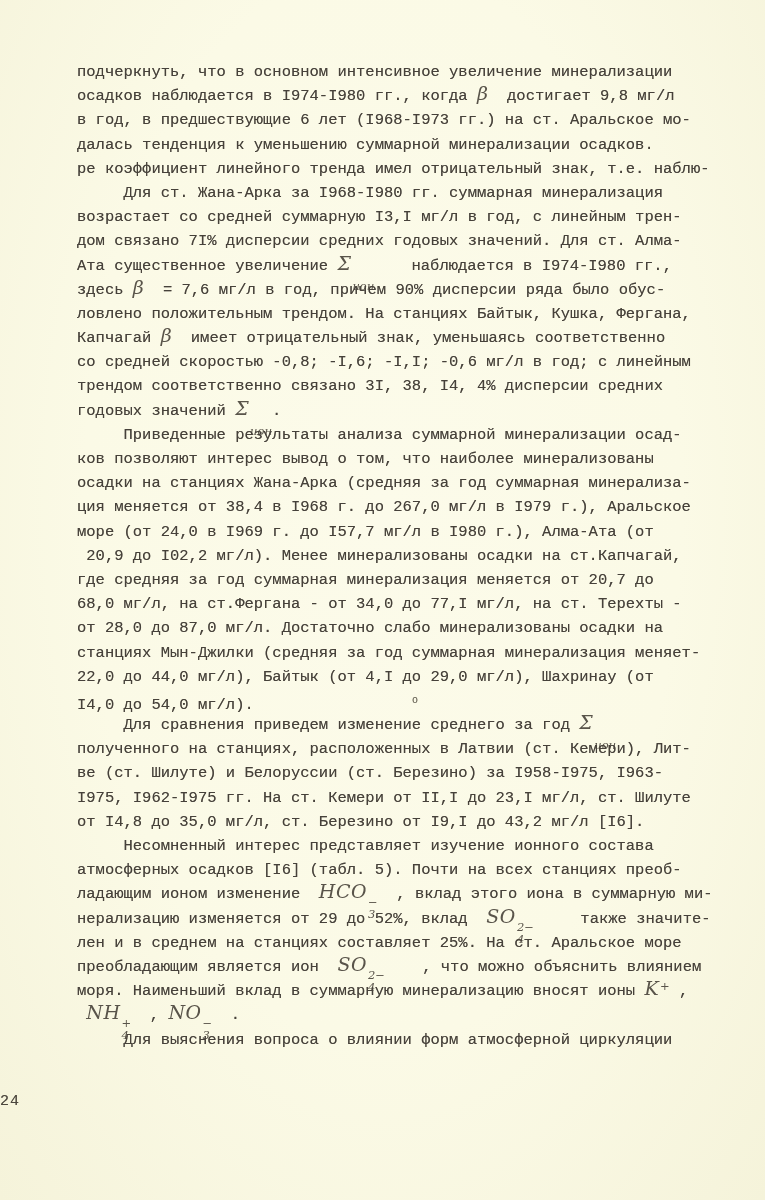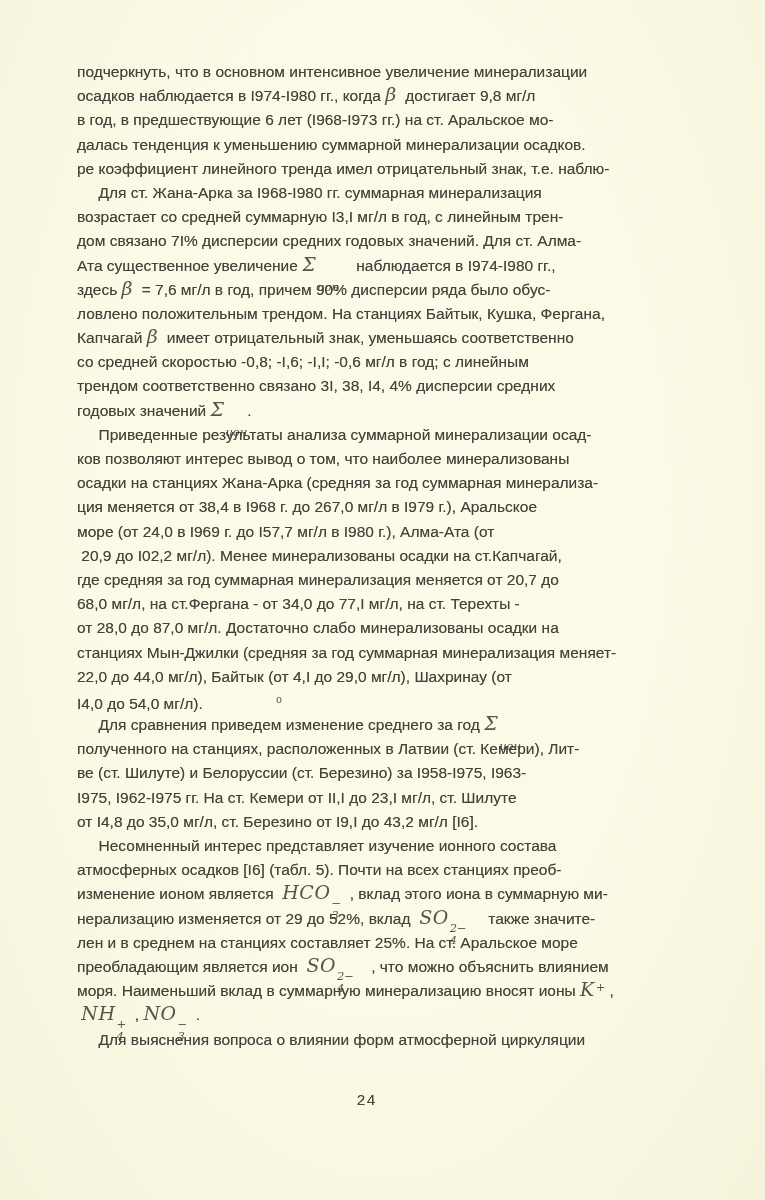--- a/index.html
+++ b/index.html
@@ -28,21 +28,21 @@
   .line {
     white-space: pre;
     height: 24.2px;
     line-height: 24.2px;
     font-size: 15.5px;
     color: #46413a;
     text-shadow: 0 0 0.5px rgba(70, 64, 56, 0.55);
     overflow: visible;
   }
   .tw {
-    font-family: Liberation Sans, sans-serif;
+    font-family: Liberation Mono, monospace;
   }
   
   .formula {
     display: inline-block;
     font-family: "DejaVu Serif", serif;
     font-style: italic;
     font-size: 19px;
     color: #59544a;
     text-shadow: none;
     line-height: 1;
@@ -64,21 +64,20 @@
     font-size: 10px;
     color: rgba(95, 90, 75, 0.75);
     vertical-align: 6px;
     font-family: "Liberation Mono", monospace;
   }
   .page-number {
     position: absolute;
     left: 0;
     top: 1093px;
     width: 733px;
-    text-align: center;
     font-size: 15px;
     color: #4c473e;
     letter-spacing: 1px;
     text-shadow: 0 0 0.5px rgba(70, 64, 56, 0.5);
   }
 </style>
 </head>
 <body>
 
 <div class="page">
@@ -110,21 +109,21 @@
       <div class="line"><span class="tw">станциях Мын-Джилки (средняя за год суммарная минерализация меняет-</span></div>
       <div class="line"><span class="tw">22,0 до 44,0 мг/л), Байтык (от 4,I до 29,0 мг/л), Шахринау (от</span></div>
       <div class="line"><span class="tw">I4,0 до 54,0 мг/л).</span><span class="tw">                 </span><span class="artifact">о</span></div>
       <div class="line"><span class="tw">     Для сравнения приведем изменение среднего за год </span><span class="formula"><span class="fb">Σ</span><span class="stack sub-only"><span class="sup"></span><span class="sub">ион</span></span></span></div>
       <div class="line"><span class="tw">полученного на станциях, расположенных в Латвии (ст. Кемери), Лит-</span></div>
       <div class="line"><span class="tw">ве (ст. Шилуте) и Белоруссии (ст. Березино) за I958-I975, I963-</span></div>
       <div class="line"><span class="tw">I975, I962-I975 гг. На ст. Кемери от II,I до 23,I мг/л, ст. Шилуте</span></div>
       <div class="line"><span class="tw">от I4,8 до 35,0 мг/л, ст. Березино от I9,I до 43,2 мг/л [I6].</span></div>
       <div class="line"><span class="tw">     Несомненный интерес представляет изучение ионного состава</span></div>
       <div class="line"><span class="tw">атмосферных осадков [I6] (табл. 5). Почти на всех станциях преоб-</span></div>
-      <div class="line"><span class="tw">изменение ионом является  </span><span class="formula"><span class="fb">HCO</span><span class="stack"><span class="sup">−</span><span class="sub">3</span></span></span><span class="tw">  , вклад этого иона в суммарную ми-</span></div>
+      <div class="line"><span class="tw">ладающим ионом изменение  </span><span class="formula"><span class="fb">HCO</span><span class="stack"><span class="sup">−</span><span class="sub">3</span></span></span><span class="tw">  , вклад этого иона в суммарную ми-</span></div>
       <div class="line"><span class="tw">нерализацию изменяется от 29 до 52%, вклад  </span><span class="formula"><span class="fb">SO</span><span class="stack"><span class="sup">2−</span><span class="sub">4</span></span></span><span class="tw">     также значите-</span></div>
       <div class="line"><span class="tw">лен и в среднем на станциях составляет 25%. На ст. Аральское море</span></div>
       <div class="line"><span class="tw">преобладающим является ион  </span><span class="formula"><span class="fb">SO</span><span class="stack"><span class="sup">2−</span><span class="sub">4</span></span></span><span class="tw">    , что можно объяснить влиянием</span></div>
       <div class="line"><span class="tw">моря. Наименьший вклад в суммарную минерализацию вносят ионы </span><span class="formula"><span class="fb">K</span><span class="stack sup-only"><span class="sup">+</span><span class="sub"></span></span></span><span class="tw"> ,</span></div>
       <div class="line"><span class="tw"> </span><span class="formula"><span class="fb">NH</span><span class="stack"><span class="sup">+</span><span class="sub">4</span></span></span><span class="tw">  , </span><span class="formula"><span class="fb">NO</span><span class="stack"><span class="sup">−</span><span class="sub">3</span></span></span><span class="tw">  .</span></div>
       <div class="line"><span class="tw">     Для выяснения вопроса о влиянии форм атмосферной циркуляции</span></div>
     </div>
   <div class="page-number">24</div>
 </div>
 

